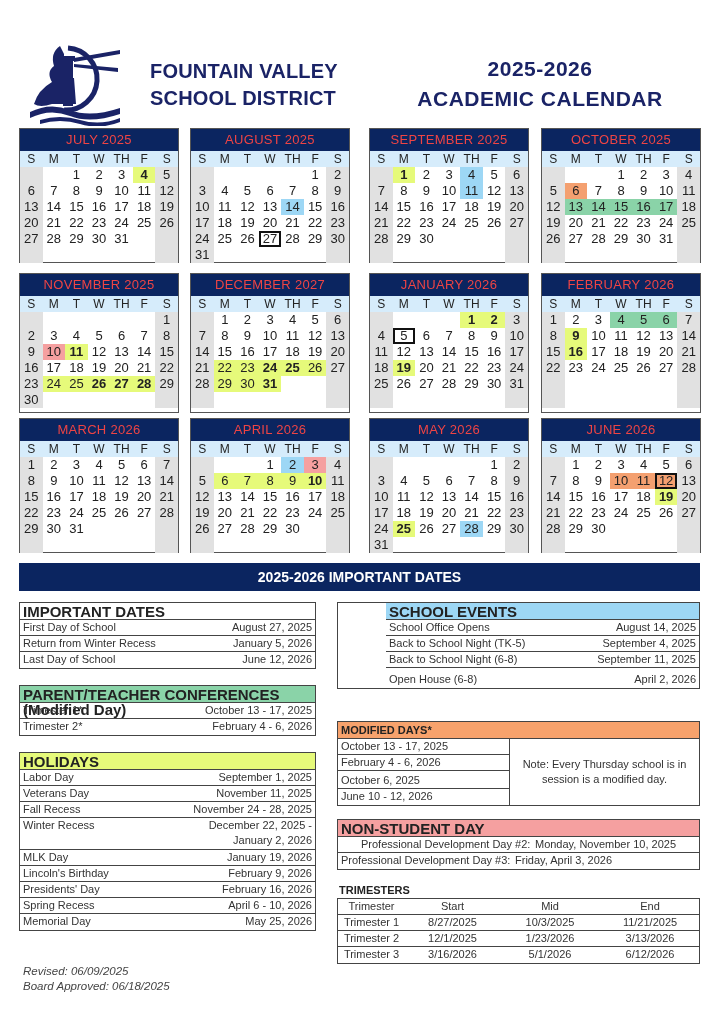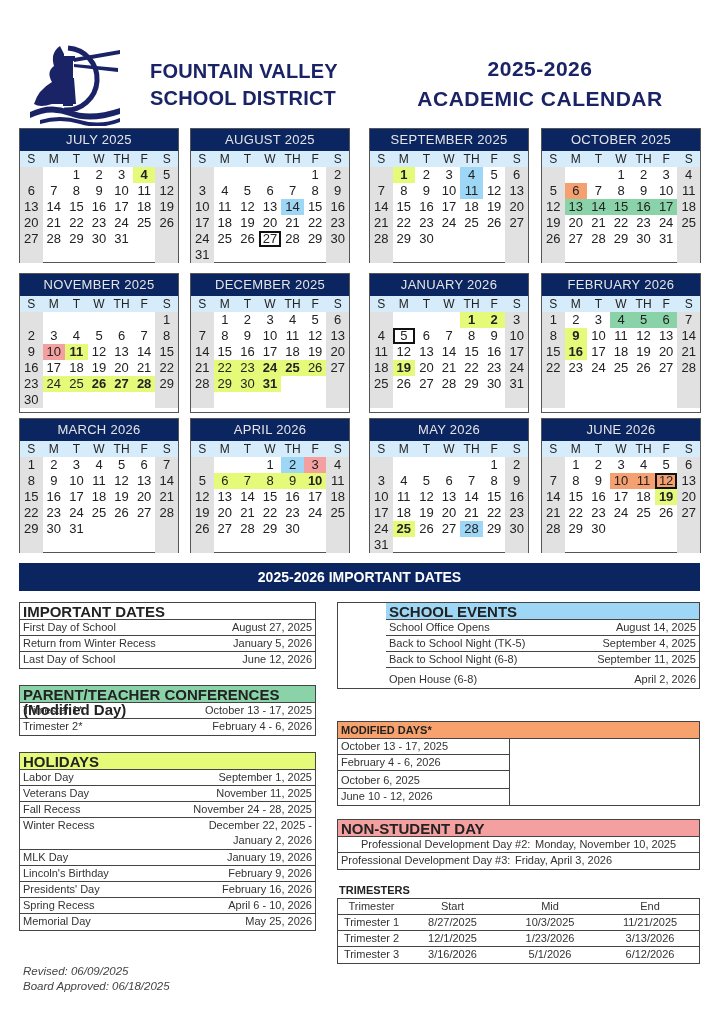--- a/index.html
+++ b/index.html
@@ -3,21 +3,21 @@
 <meta charset="utf-8">
 <style>
   * { box-sizing: border-box; margin: 0; padding: 0; }
   body { width: 719px; height: 1024px; background: #fff; font-family: "Liberation Sans", sans-serif; color: #222; position: relative; overflow: hidden; }
   .header { position: absolute; left: 0; top: 30px; width: 719px; height: 95px; }
   .logo { position: absolute; left: 30px; top: 8px; width: 96px; height: 88px; }
   .district { position: absolute; left: 150px; top: 28px; color: #1a2366; font-weight: bold; font-size: 20px; line-height: 27px; letter-spacing: 0.2px; }
   .title { position: absolute; left: 395px; top: 24px; width: 290px; text-align: center; color: #1a2366; font-weight: bold; font-size: 21px; line-height: 30px; letter-spacing: 0.5px; }
 
   .cal { position: absolute; width: 160px; border: 1px solid #555; background: #fff; }
-  .cal .mhead { background: #0b2560; color: #e5e5e5; text-align: center; font-size: 13px; height: 22px; line-height: 22px; letter-spacing: 0.3px; }
+  .cal .mhead { background: #0b2560; color: #ef4444; text-align: center; font-size: 13px; height: 22px; line-height: 22px; letter-spacing: 0.3px; }
   .cal .dows { display: grid; grid-template-columns: repeat(7, 1fr); background: #d6ecfb; height: 16px; }
   .cal .dows span { text-align: center; font-size: 12px; line-height: 16px; }
   .cal .grid { display: grid; grid-template-columns: repeat(7, 1fr); grid-auto-rows: 16px; position: relative; }
   .cal .grid .d { text-align: center; font-size: 13px; line-height: 16px; position: relative; }
   .cal .grid .d.we { background: #e1e1e1; }
   .cal .grid .d.b { font-weight: bold; }
   .hl-green-yellow { background: #e6fa7a !important; }
   .hl-blue { background: #9dd7f5 !important; }
   .hl-orange { background: #f4a070 !important; }
   .hl-teal { background: #8ad3a8 !important; }
@@ -348,21 +348,21 @@
         <div class="d we">30</div>
         <div class="d"></div>
         <div class="d"></div>
         <div class="d"></div>
         <div class="d"></div>
         <div class="d"></div>
         <div class="d we"></div>
       </div>
     </div>
     <div class="cal" style="left: 190px; top: 273px; height: 140px;">
-      <div class="mhead">DECEMBER 2025</div>
+      <div class="mhead">DECEMBER 2027</div>
       <div class="dows">
         <span>S</span>
         <span>M</span>
         <span>T</span>
         <span>W</span>
         <span>TH</span>
         <span>F</span>
         <span>S</span>
       </div>
       <div class="grid">
@@ -840,20 +840,21 @@
 
 <div class="mod">
   <div class="th">MODIFIED DAYS*</div>
   <div class="body">
     <div class="left">
       <div>October 13 - 17, 2025</div>
       <div>February 4 - 6, 2026</div>
       <div style="height:18px; line-height:19px;">October 6, 2025</div>
       <div>June 10 - 12, 2026</div>
     </div>
+    <div class="note">Note: Every Thursday school is in session is a modified day.</div>
   </div>
 </div>
 
 <div class="tbl" style="left:337px; top:819px; width:363px;">
   <div class="th" style="background:#f5a0a0;">NON-STUDENT DAY</div>
   <div class="row" style="justify-content:center;">
       <span style="width:174px;">Professional Development Day #2:</span>
       <span>Monday, November 10, 2025</span>
     </div>
   <div class="row" style="justify-content:flex-start;">

